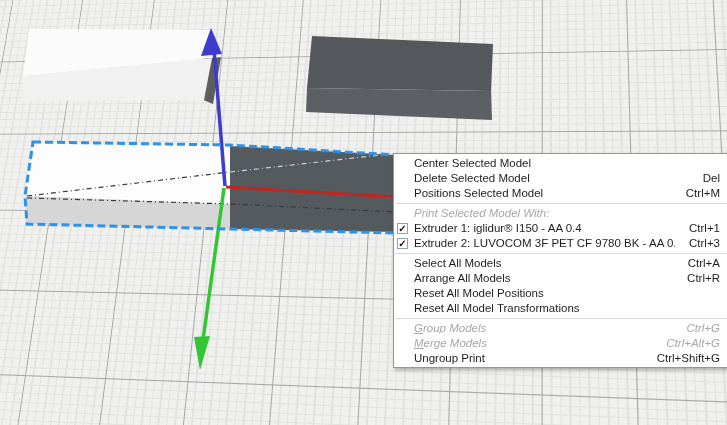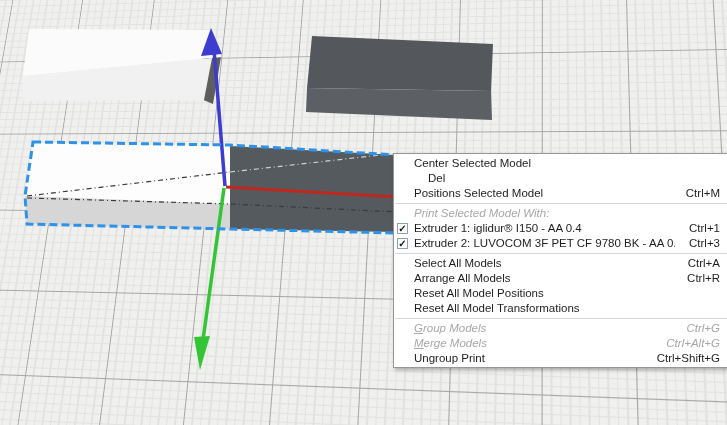--- a/index.html
+++ b/index.html
@@ -91,20 +91,21 @@
     </g>
 
     <polygon points="33,142 230,145 396,155 396,233 230,229 27,224 25,196" fill="none" stroke-width="3" stroke-dasharray="8 4" stroke="#2e93e8"></polygon>
   </svg>
 
   <div class="ctx-menu" id="ctx-menu">
       <div class="mi">
         <span class="ml">Center Selected Model</span>
       </div>
       <div class="mi">
+        <span class="ml">Delete Selected Model</span>
         <span class="ms">Del</span>
       </div>
       <div class="mi">
         <span class="ml">Positions Selected Model</span>
         <span class="ms">Ctrl+M</span>
       </div>
       <div class="sep"></div>
       <div class="mi lbl">
         <span class="ml">Print Selected Model With:</span>
       </div>

